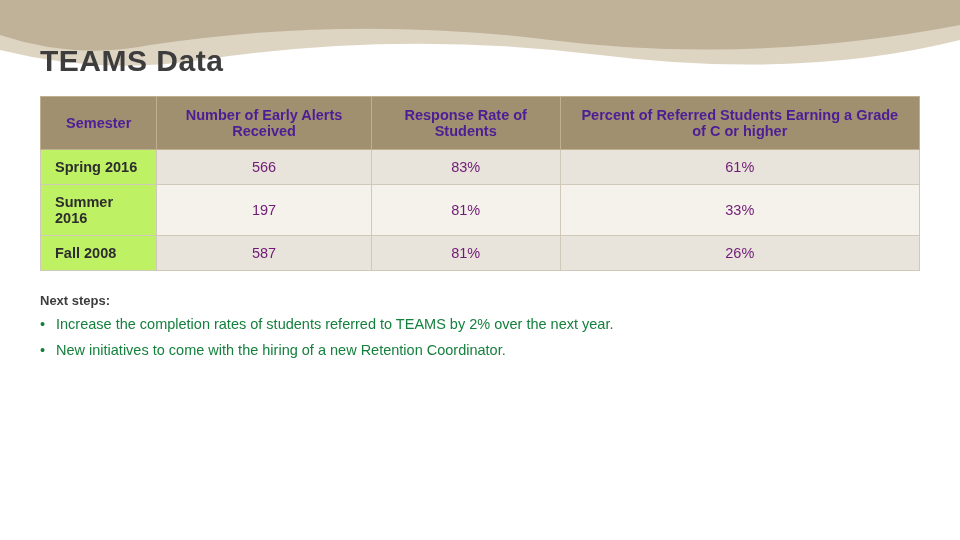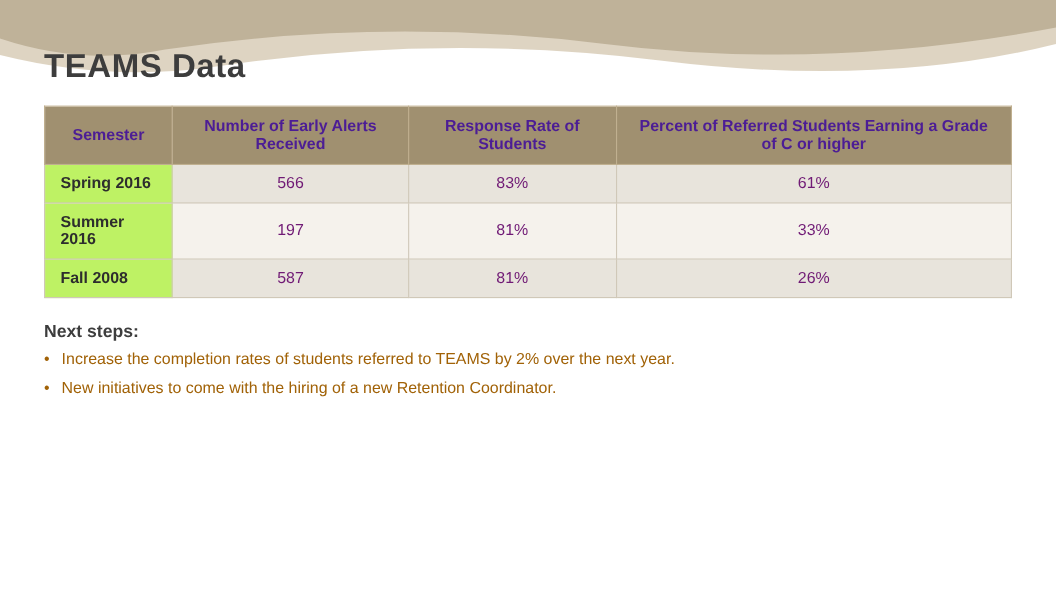--- a/index.html
+++ b/index.html
@@ -78,34 +78,34 @@
 
     .data-table tbody tr td.semester-cell {
       text-align: left;
       font-weight: bold;
       background-color: #bef264;
       color: #2d2d2d;
     }
 
     
     .next-steps-title {
-      font-size: 16px;
+      font-size: 13px;
       font-weight: bold;
       color: #3d3d3d;
       margin-bottom: 6px;
     }
 
     .next-steps-list {
       list-style: none;
       padding-left: 0;
     }
 
     .next-steps-list li {
       font-size: 14.5px;
-      color: #a16207;
+      color: #15803d;
       margin-bottom: 4px;
       padding-left: 16px;
       position: relative;
       line-height: 1.5;
     }
 
     .next-steps-list li::before {
       content: "•";
       position: absolute;
       left: 0;

